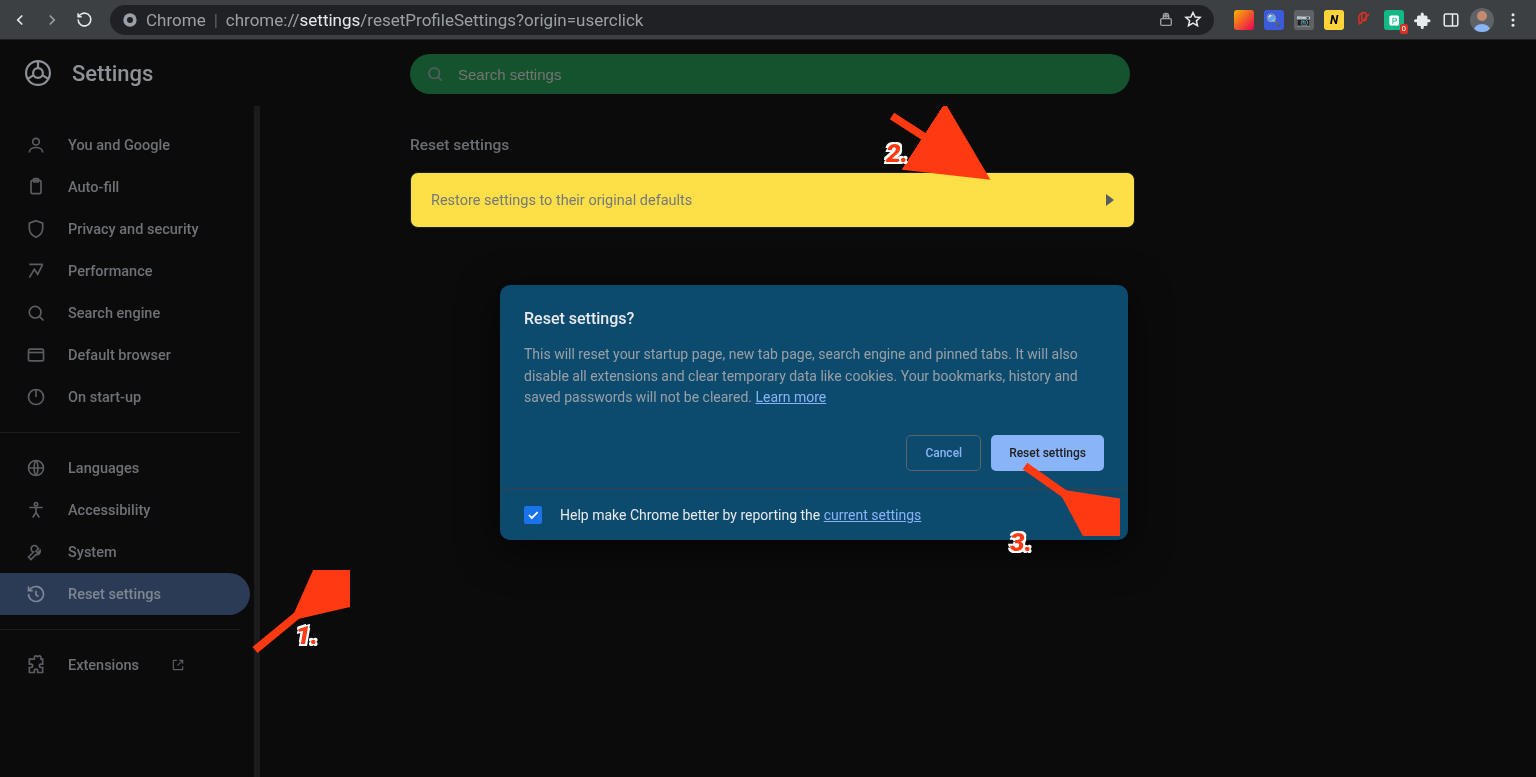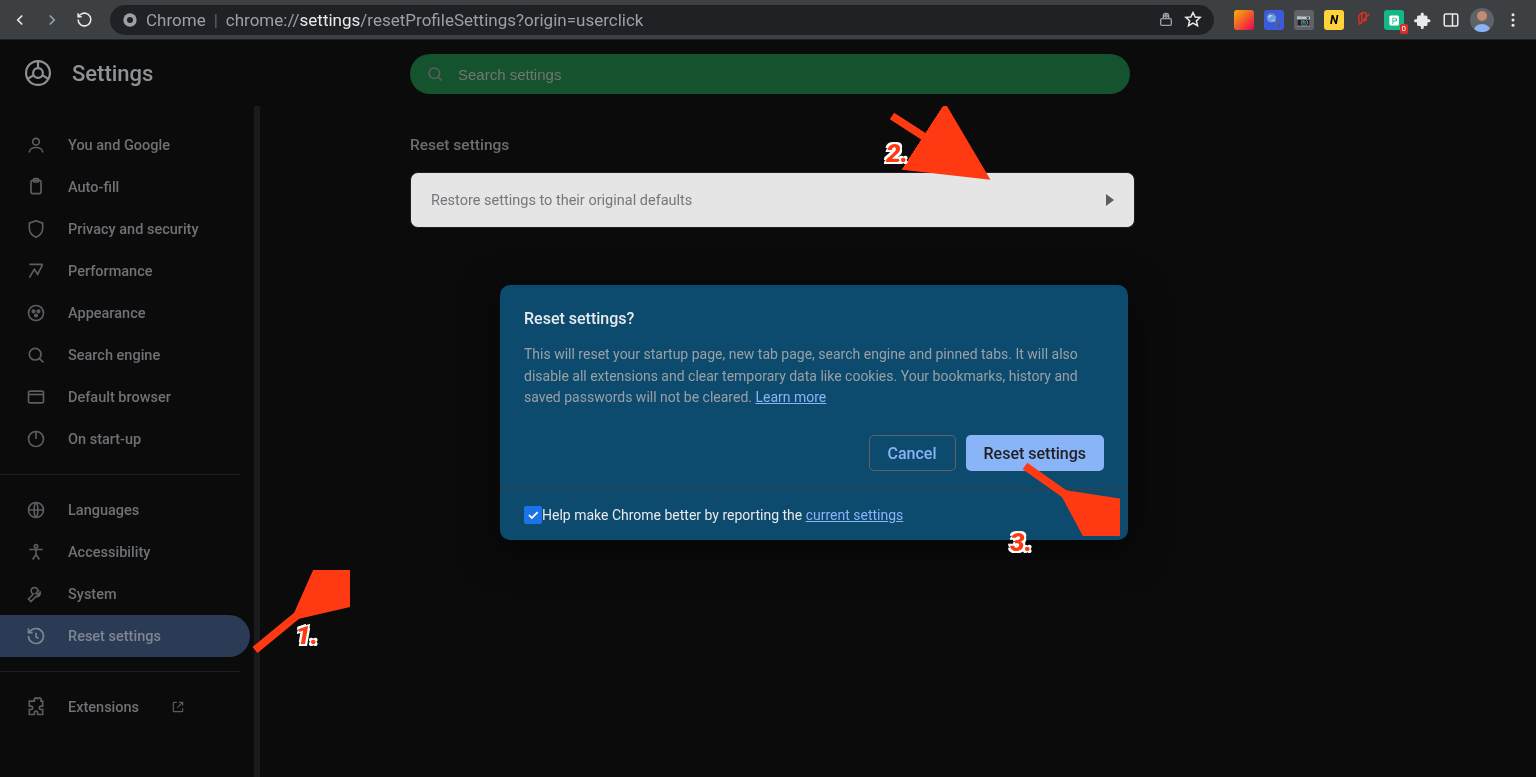--- a/index.html
+++ b/index.html
@@ -35,33 +35,33 @@
   .nav-item { display:flex; align-items:center; gap:22px; height:42px; padding-left:26px; color:#6e7276; font-size:14.5px; font-weight:500; border-radius:0 21px 21px 0; margin-right:10px; cursor:pointer; }
   .nav-item.active { background:#2b3a55; color:#7e8791; }
   .nav-sep { height:1px; background:#1d1e20; margin:14px 20px 14px 0; }
   .nav-item .icon { width:20px; height:20px; display:flex; align-items:center; justify-content:center; color:#5a5d61; flex-shrink:0; }
   .nav-item.active .icon { color:#7e8791; }
   .ext-link-icon { width:14px; height:14px; margin-left:10px; color:#5a5d61; }
 
   
   .main { flex:1; margin-top:66px; padding-top:30px; padding-left:150px; position:relative; }
   .section-title { color:#6a6e72; font-size:15.5px; font-weight:500; margin-bottom:18px; }
-  .settings-row { width:725px; height:56px; background:#e5e5e5; border:1px solid #1e1f21; border-radius:8px; display:flex; align-items:center; padding:0 20px; color:#74787c; font-size:14.5px; justify-content:space-between; cursor:pointer; }
+  .settings-row { width:725px; height:56px; background:#fde047; border:1px solid #1e1f21; border-radius:8px; display:flex; align-items:center; padding:0 20px; color:#74787c; font-size:14.5px; justify-content:space-between; cursor:pointer; }
 
   
   .dialog { position:absolute; top:245px; left:500px; width:628px; background:#0c4a6e; border-radius:10px; box-shadow:0 10px 40px rgba(0,0,0,0.6); overflow:hidden; }
   .dialog .d-body { padding:24px 24px 18px 24px; }
   .dialog h2 { color:#e8eaed; font-size:16px; font-weight:500; margin-bottom:16px; }
   .dialog p { color:#9aa0a6; font-size:14px; line-height:1.55; }
   .dialog a { color:#8ab4f8; text-decoration:underline; }
   .dialog .buttons { display:flex; justify-content:flex-end; gap:10px; margin-top:26px; }
-  .btn { height:36px; padding:0 18px; border-radius:5px; font-size:16px; font-weight:500; display:flex; align-items:center; cursor:pointer; }
+  .btn { height:36px; padding:0 18px; border-radius:5px; font-size:12px; font-weight:500; display:flex; align-items:center; cursor:pointer; }
   .btn-outline { border:1px solid #5f6368; color:#8ab4f8; background:transparent; }
   .btn-primary { background:#8ab4f8; color:#202124; }
-  .dialog .d-foot { border-top:1px solid #3c4043; padding:16px 24px; display:flex; align-items:center; color:#e8eaed; font-size:14px; }
+  .dialog .d-foot { border-top:1px solid #3c4043; padding:16px 24px; display:flex; align-items:center; gap:18px; color:#e8eaed; font-size:14px; }
   .checkbox { width:18px; height:18px; background:#1a73e8; border-radius:2px; display:flex; align-items:center; justify-content:center; cursor:pointer; flex-shrink:0; }
 
   
   .annot-num { position:absolute; font-size:26px; font-weight:900; color:#ff3a12; font-style:italic; text-shadow: -2px -2px 0 #fff, 2px -2px 0 #fff, -2px 2px 0 #fff, 2px 2px 0 #fff; z-index:50; pointer-events:none; }
   .arrow { position:absolute; z-index:49; pointer-events:none; }
 </style>
 </head>
 <body>
 
 <div class="browser-bar">
@@ -184,31 +184,20 @@
           <span class="icon">
             <svg width="20" height="20" viewBox="0 0 24 24" fill="none" stroke="currentColor" stroke-width="2">
               <path d="M4 4h16M4 20l6-10 4 6 6-12"></path>
             </svg>
           </span>
           <span>Performance</span>
         </div>
         <div class="nav-item">
           <span class="icon">
             <svg width="20" height="20" viewBox="0 0 24 24" fill="none" stroke="currentColor" stroke-width="2">
-              <circle cx="12" cy="12" r="9"></circle>
-              <circle cx="9" cy="10" r="1.5" fill="currentColor"></circle>
-              <circle cx="15" cy="10" r="1.5" fill="currentColor"></circle>
-              <circle cx="12" cy="15" r="1.5" fill="currentColor"></circle>
-            </svg>
-          </span>
-          <span>Appearance</span>
-        </div>
-        <div class="nav-item">
-          <span class="icon">
-            <svg width="20" height="20" viewBox="0 0 24 24" fill="none" stroke="currentColor" stroke-width="2">
               <circle cx="11" cy="11" r="7"></circle>
               <path d="M21 21l-5-5"></path>
             </svg>
           </span>
           <span>Search engine</span>
         </div>
         <div class="nav-item">
           <span class="icon">
             <svg width="20" height="20" viewBox="0 0 24 24" fill="none" stroke="currentColor" stroke-width="2">
               <rect x="3" y="5" width="18" height="14" rx="2"></rect>

